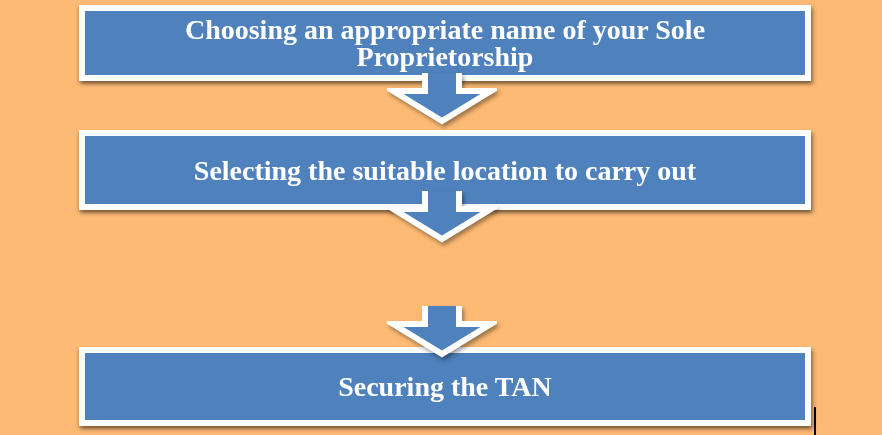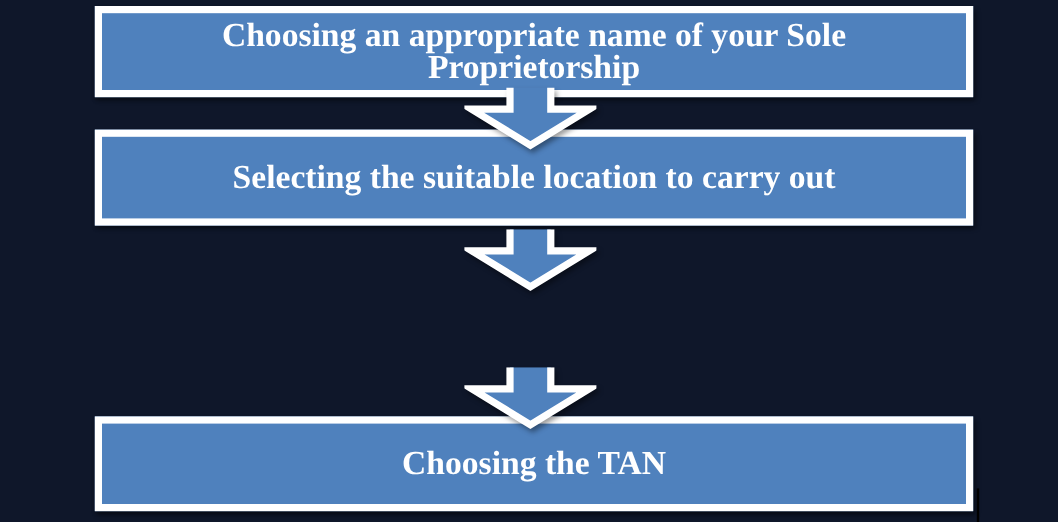--- a/index.html
+++ b/index.html
@@ -6,36 +6,36 @@
     --box-fill:#4F81BD;
     --box-border:#FFFFFF;
     --text-color:#FFFFFF;
     --arrow-fill:#4F81BD;
     --arrow-outline:#FFFFFF;
   }
   html,body{margin:0;padding:0;background:#FFFFFF;}
   .canvas{
     position:relative;
     width:882px;height:435px;
-    background:#0f172a;
+    background:#fdba74;
     overflow:hidden;
     font-family:"Liberation Serif","DejaVu Serif",serif;
   }
   .step-box{
     position:absolute;
     left:79px;width:732px;
     box-sizing:border-box;
     background:var(--box-fill);
     border:6px solid var(--box-border);
     box-shadow:2px 3px 4px rgba(0,0,0,0.42), -1px 2px 3px rgba(0,0,0,0.18);
     display:flex;flex-direction:column;align-items:center;justify-content:center;
     z-index:1;
   }
   .box1{top:5px;height:76px;}
-  .box2{top:108px;height:80px;}
+  .box2{top:130px;height:80px;}
   .box3{top:235px;height:79px;}
   .box4{top:347px;height:79px;}
   .step-line{
     color:var(--text-color);
     font-weight:700;
     font-size:28px;
     line-height:27px;
     text-align:center;
     white-space:pre-wrap;
     width:100%;
@@ -84,18 +84,18 @@
   <svg class="arrow arrow2" viewBox="0 0 110 52" aria-hidden="true">
     <path d="M38,0 L38,18 L6,18 L55,48 L104,18 L72,18 L72,0"></path>
   </svg>
 
 
   <svg class="arrow arrow3" viewBox="0 0 110 52" aria-hidden="true">
     <path d="M38,0 L38,18 L6,18 L55,48 L104,18 L72,18 L72,0"></path>
   </svg>
 
   <section class="step-box box4">
-    <div class="step-line">Choosing the TAN</div>
+    <div class="step-line">Securing the TAN</div>
   </section>
 
   <div class="artifact-line"></div>
 
 </div>
 
 </body></html>

